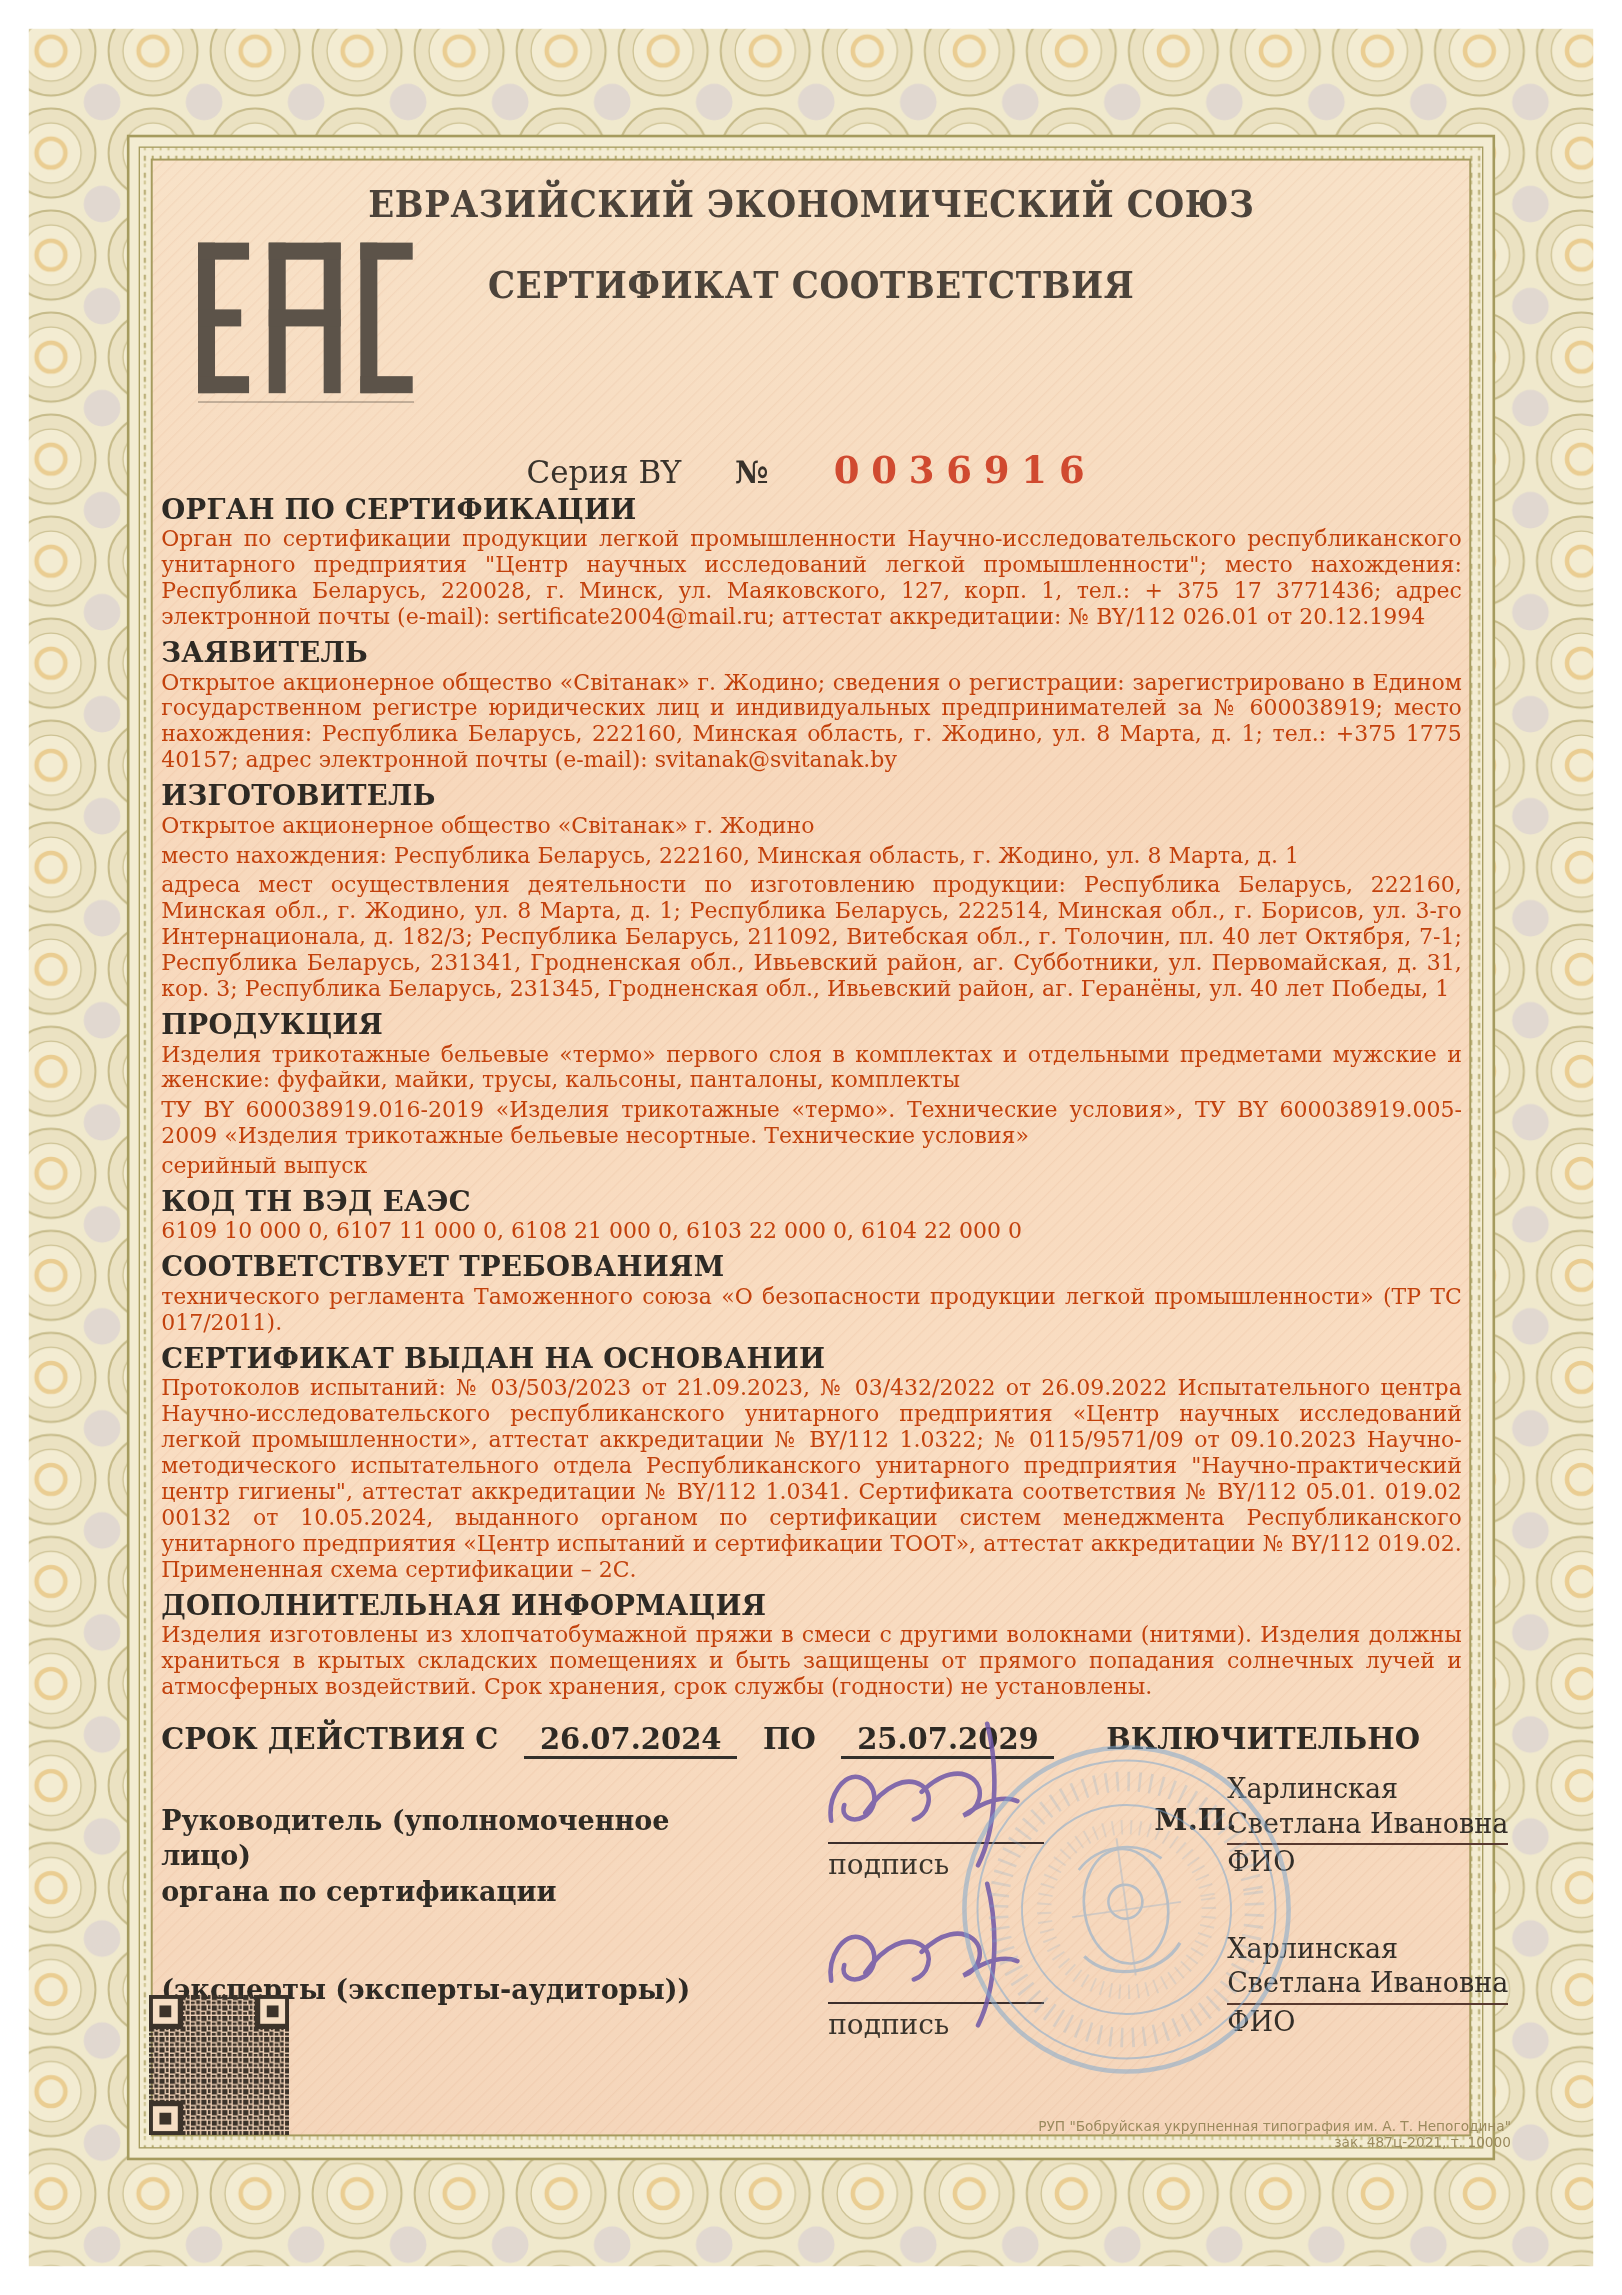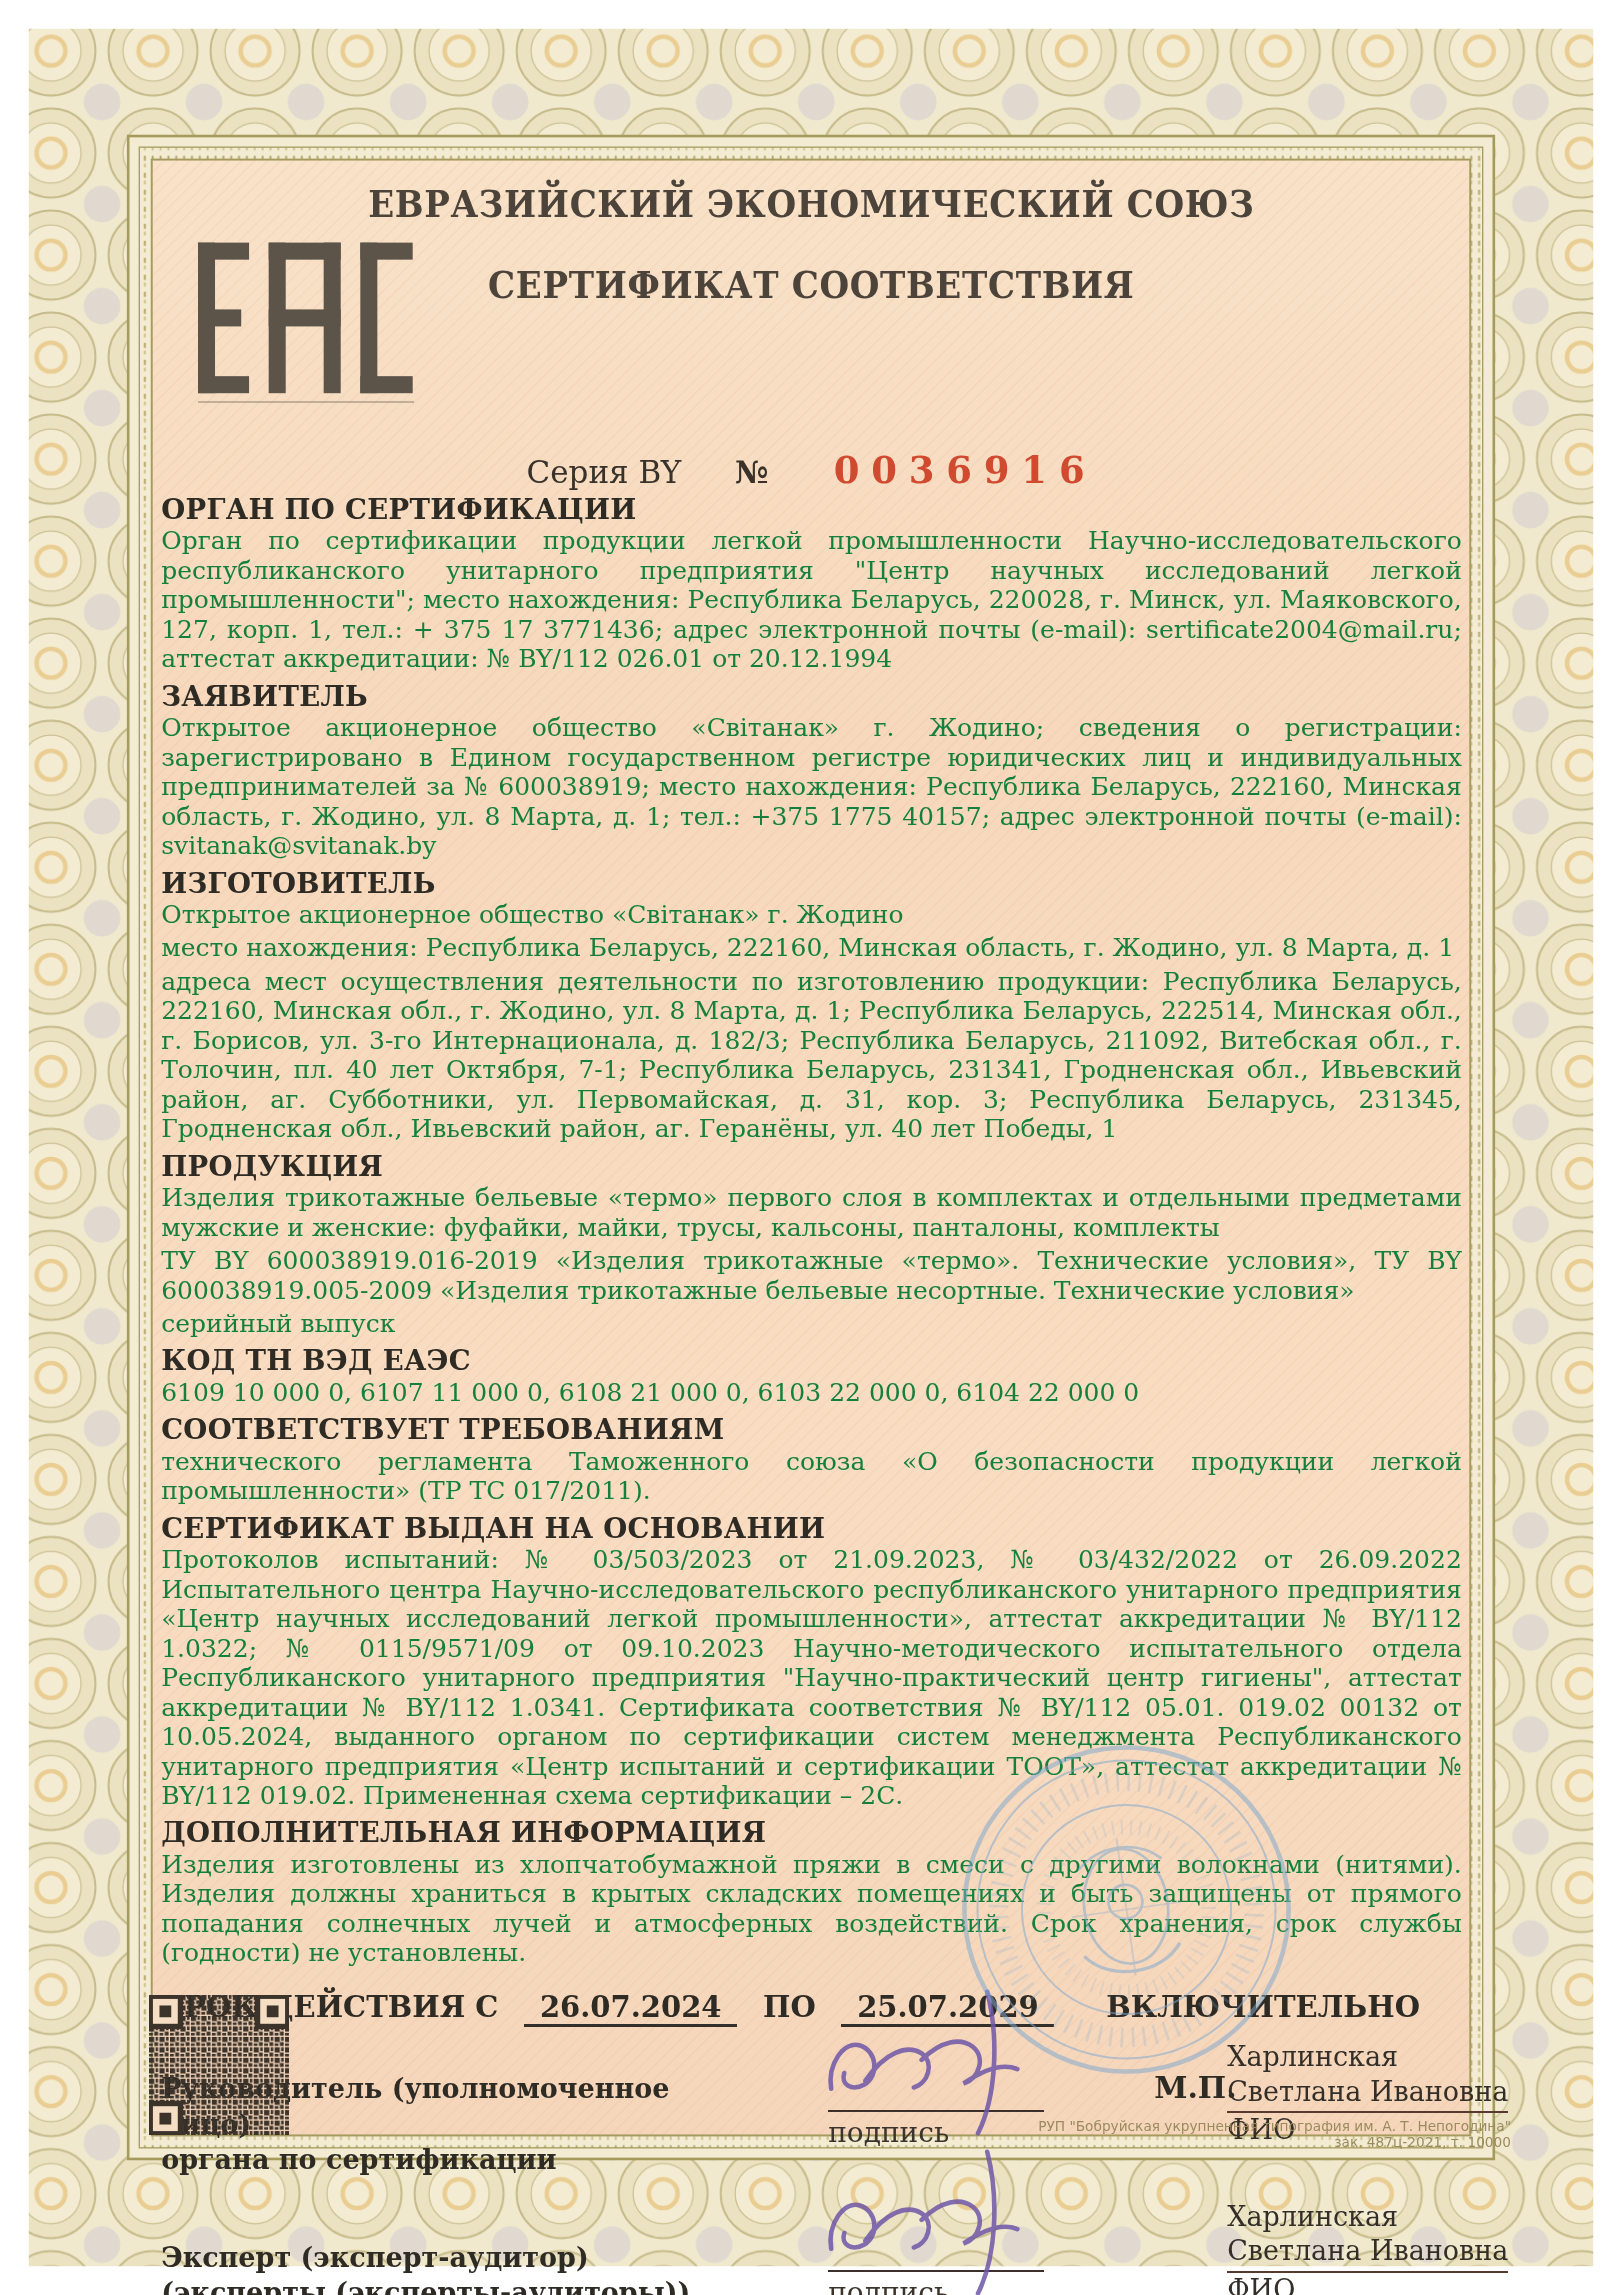--- a/index.html
+++ b/index.html
@@ -19,21 +19,21 @@
   .t1{position:absolute;left:0;right:0;top:22px;text-align:center;font-size:37px;font-weight:700;
       letter-spacing:0.7px;color:#4c433a;transform:scaleX(.92);}
   .t2{position:absolute;left:0;right:0;top:103px;text-align:center;font-size:37px;font-weight:700;
       letter-spacing:0.7px;color:#4c433a;transform:scaleX(.92);}
   .certno{position:absolute;left:0;right:0;top:216px;text-align:center;font-size:29px;font-weight:700;color:#453c33;}
   .series{position:absolute;left:0;right:0;top:288px;text-align:center;font-size:31px;color:#38322b;}
   .series .nosign{margin-left:44px;font-weight:600;}
   .serial{margin-left:55px;color:#d04a30;font-size:37px;letter-spacing:11.8px;font-weight:600;}
   
   .sec h3{margin:7.9px 0 2.6px;font-size:27.5px;line-height:1.05;font-weight:700;color:#2e2a24;letter-spacing:0.3px;}
-  .sec p{margin:0;font-size:25px;line-height:1.18;text-align:justify;color:#15803d;}
+  .sec p{margin:0;font-size:22px;line-height:1.18;text-align:justify;color:#c2410c;}
   .sec p + p{margin-top:3.9px;}
   
   .valid{margin-top:22px;font-size:29px;font-weight:700;white-space:nowrap;color:#2e2a24;}
   .valid .date{display:inline-block;border-bottom:3.3px solid #33302b;padding:0 15.7px;margin:0 15.7px;}
   .valid .incl{margin-left:26px;}
   
   .sig-area{position:relative;height:393px;margin-top:17px;}
   .role{position:absolute;left:0;width:576px;font-size:27px;font-weight:700;line-height:1.3;color:#2e2a24;}
   .role-head{top:27.5px;}
   .role-expert{top:196px;}
@@ -198,21 +198,20 @@
 
       <div class="mp">М.П.</div>
 
       <div class="names names1">
         <div>Харлинская</div>
         <div><span class="uname">Светлана Ивановна</span></div>
         <div>ФИО</div>
       </div>
 
       <div class="role role-expert">
-        <div>Эксперт (эксперт-аудитор)</div>
         <div>(эксперты (эксперты-аудиторы))</div>
       </div>
 
       <div class="sigblock sig2">
         <div class="sigline">
           <svg width="236" height="164" viewBox="0 0 360 250">
             <g fill="none" stroke="#6f57a8" stroke-width="7" stroke-linecap="round" opacity=".85">
               <path d="M14,178 C8,140 34,104 58,112 C84,120 88,158 64,172 C46,182 28,172 34,154"></path>
               <path d="M66,166 C96,122 130,110 152,124 C172,138 162,170 140,176"></path>
               <path d="M152,134 C182,104 212,100 230,114 C250,130 240,162 216,170 C242,152 274,138 298,148"></path>

